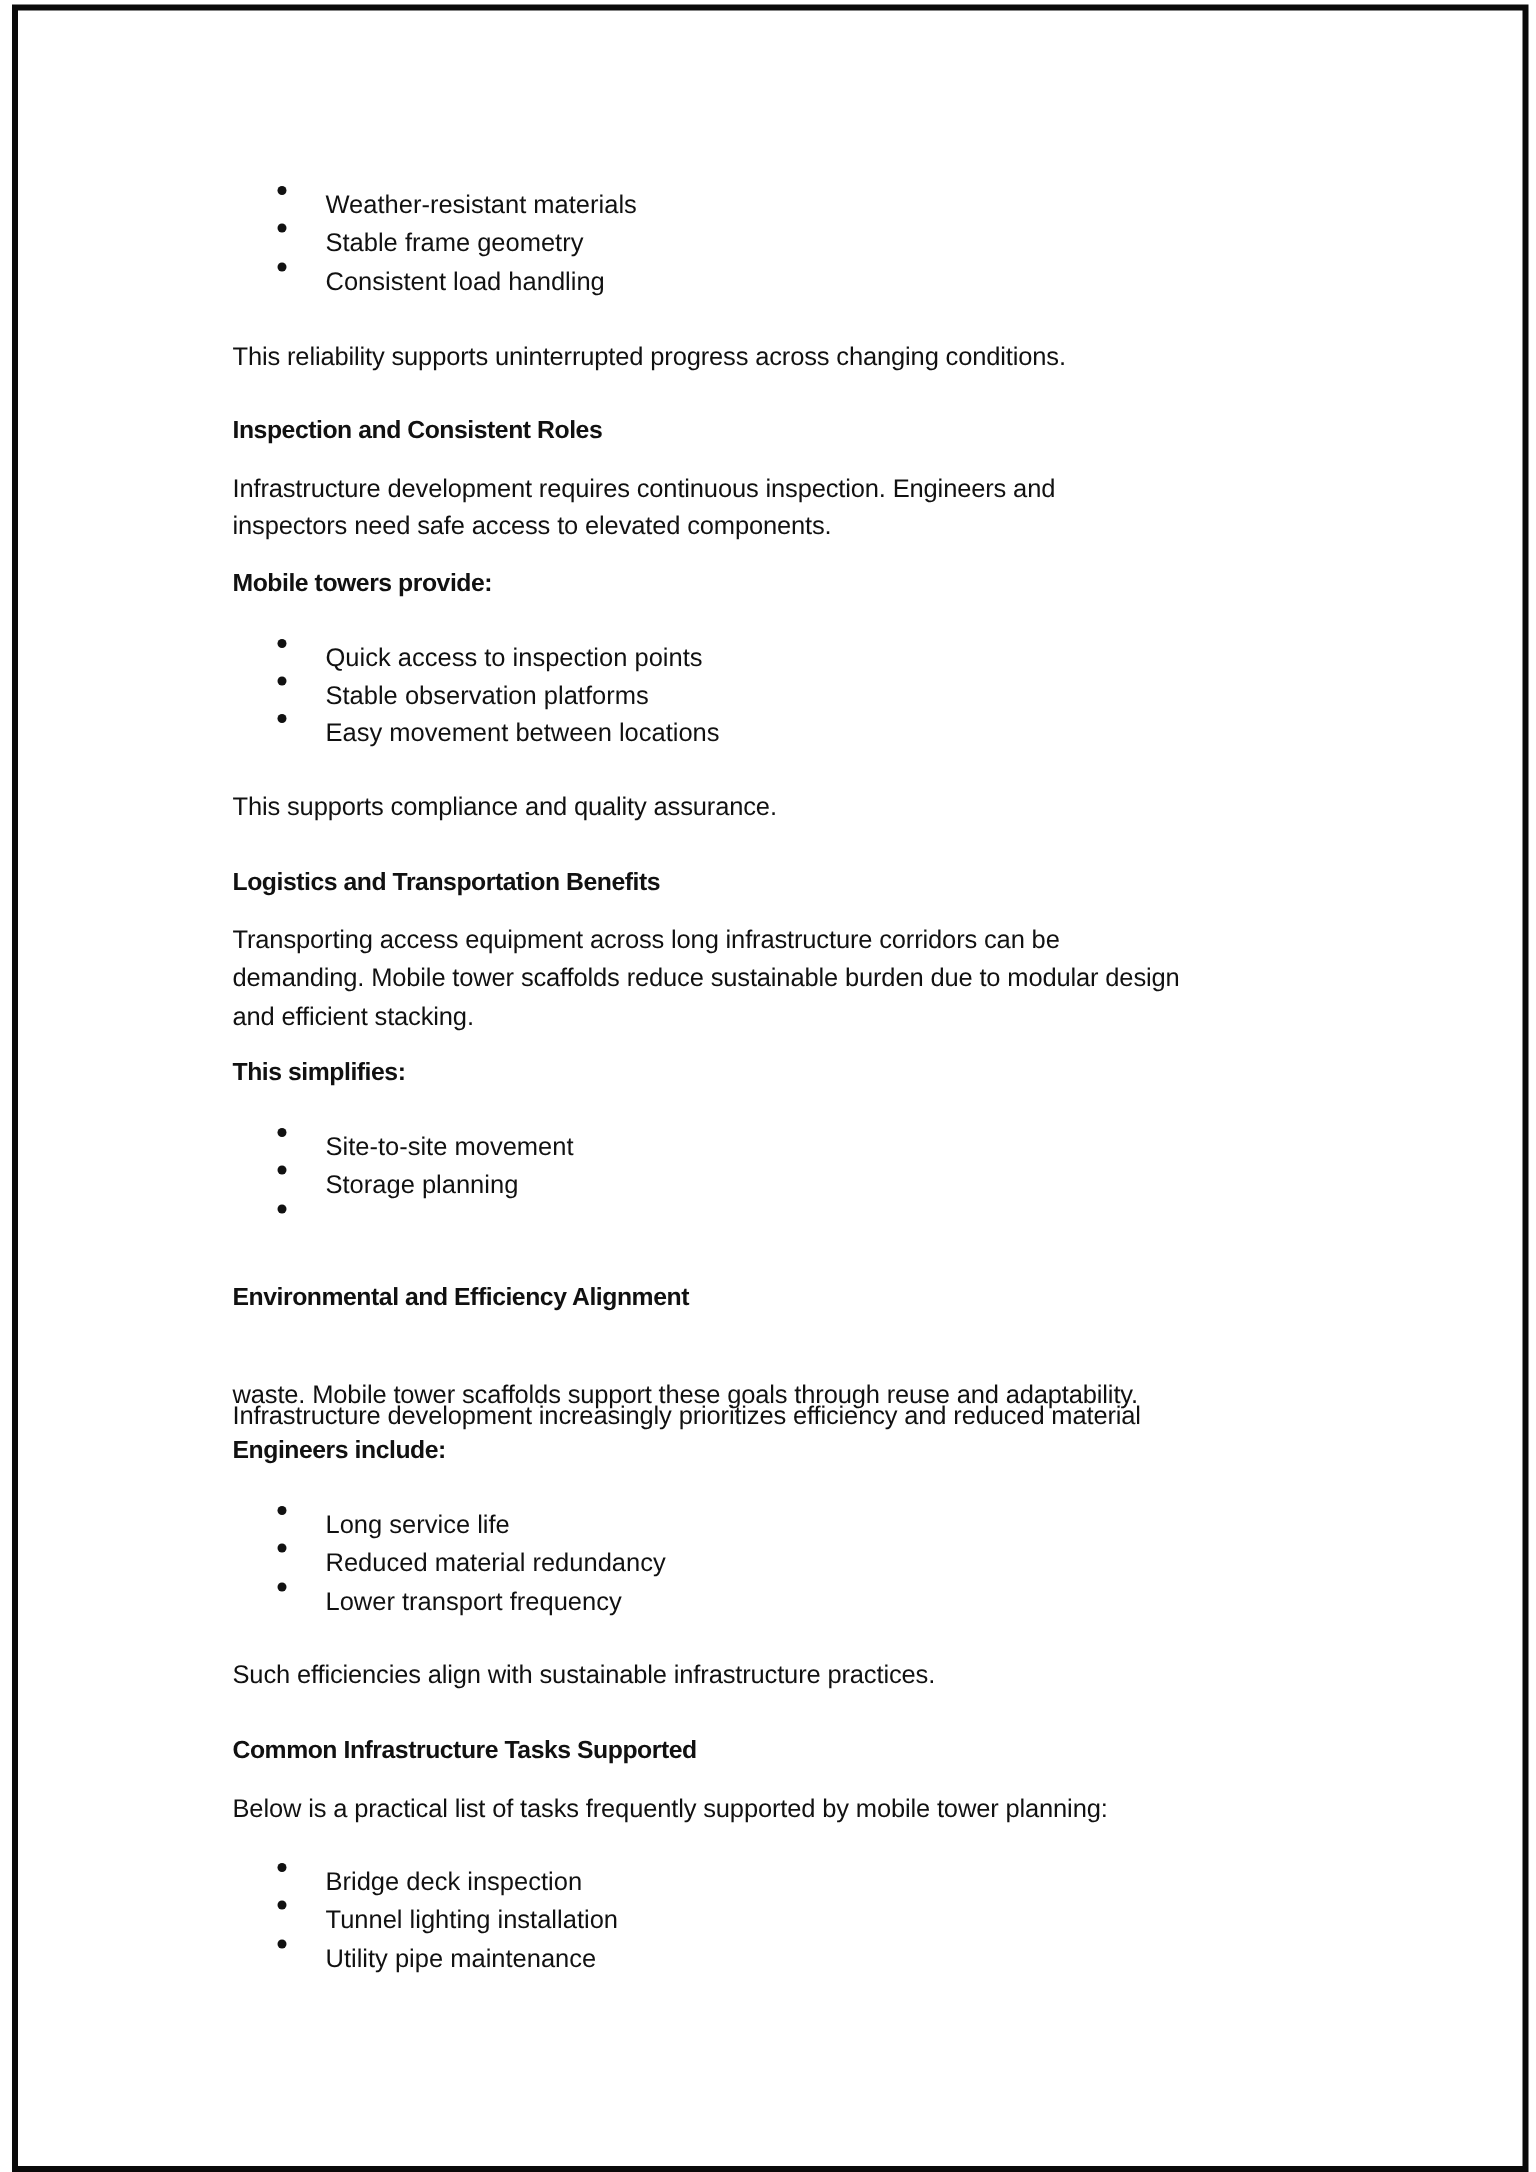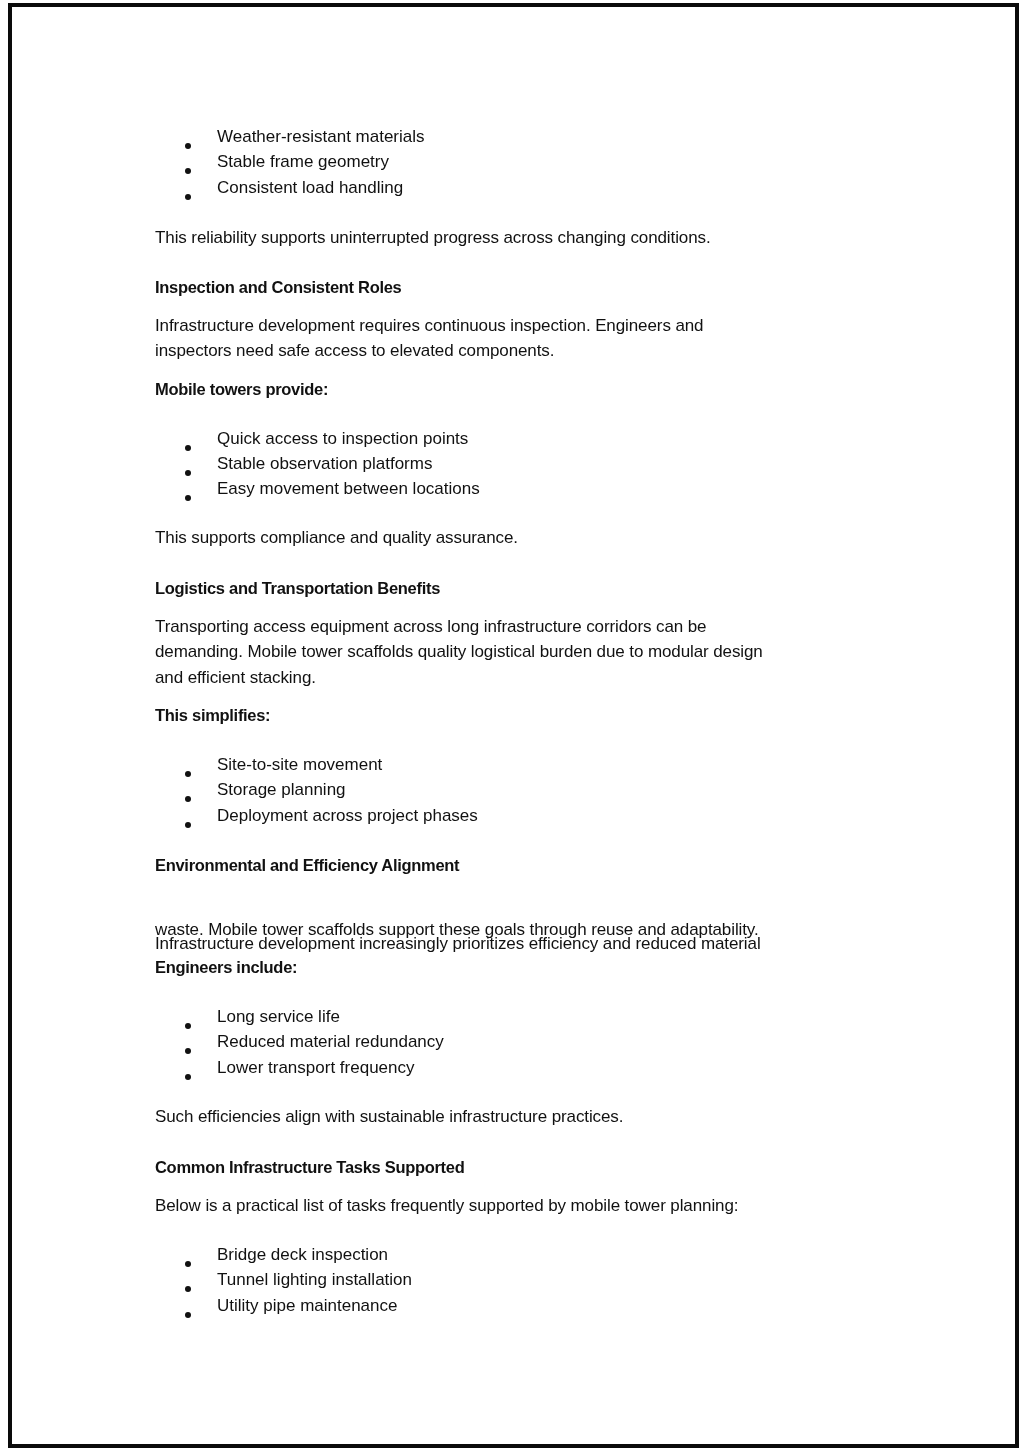--- a/index.html
+++ b/index.html
@@ -4,21 +4,21 @@
 <style>
   html, body { margin:0; padding:0; background:#ffffff; }
   body { width:1024px; height:1448px; position:relative; overflow:hidden;
          font-family:"Liberation Sans", sans-serif; color:#111; }
   .page-border { position:absolute; left:8px; top:3px; width:1003px; height:1437px;
          border:4px solid #0a0a0a; box-sizing:content-box; }
   .line { position:absolute; left:155px; font-size:17px; line-height:25px; height:25px;
           white-space:nowrap; letter-spacing:-0.1px; }
   .line.bold { font-weight:bold; font-size:16.5px; letter-spacing:-0.3px; }
   .bullet-row { position:absolute; left:185px; font-size:17px; line-height:25px; height:25px;
-          white-space:nowrap; display:flex; align-items:flex-end; }
+          white-space:nowrap; display:flex; align-items:flex-start; }
   .bullet-dot { width:6px; height:6px; border-radius:50%; background:#111; margin-right:26px; }
 </style>
 </head>
 <body>
 
 <div class="page-border"></div>
 
 <div class="bullet-row" style="top:124px">
   <span class="bullet-dot"></span>
   <span>Weather-resistant materials</span>
@@ -46,34 +46,33 @@
   <span>Stable observation platforms</span>
 </div>
 <div class="bullet-row" style="top:476px">
   <span class="bullet-dot"></span>
   <span>Easy movement between locations</span>
 </div>
 <div class="line" style="top:525px">This supports compliance and quality assurance.</div>
 
 <div class="line bold" style="top:576px">Logistics and Transportation Benefits</div>
 <div class="line" style="top:614px">Transporting access equipment across long infrastructure corridors can be</div>
-<div class="line" style="top:639px">demanding. Mobile tower scaffolds quality logistical burden due to modular design</div>
+<div class="line" style="top:639px">demanding. Mobile tower scaffolds reduce sustainable burden due to modular design</div>
 <div class="line" style="top:665px">and efficient stacking.</div>
 <div class="line bold" style="top:703px">This simplifies:</div>
 <div class="bullet-row" style="top:752px">
   <span class="bullet-dot"></span>
   <span>Site-to-site movement</span>
 </div>
 <div class="bullet-row" style="top:777px">
   <span class="bullet-dot"></span>
   <span>Storage planning</span>
 </div>
 <div class="bullet-row" style="top:803px">
   <span class="bullet-dot"></span>
-  <span>Deployment across project phases</span>
 </div>
 
 <div class="line bold" style="top:853px">Environmental and Efficiency Alignment</div>
 <div class="line" style="top:931px">Infrastructure development increasingly prioritizes efficiency and reduced material</div>
 <div class="line" style="top:917px">waste. Mobile tower scaffolds support these goals through reuse and adaptability.</div>
 <div class="line bold" style="top:955px">Engineers include:</div>
 <div class="bullet-row" style="top:1004px">
   <span class="bullet-dot"></span>
   <span>Long service life</span>
 </div>

